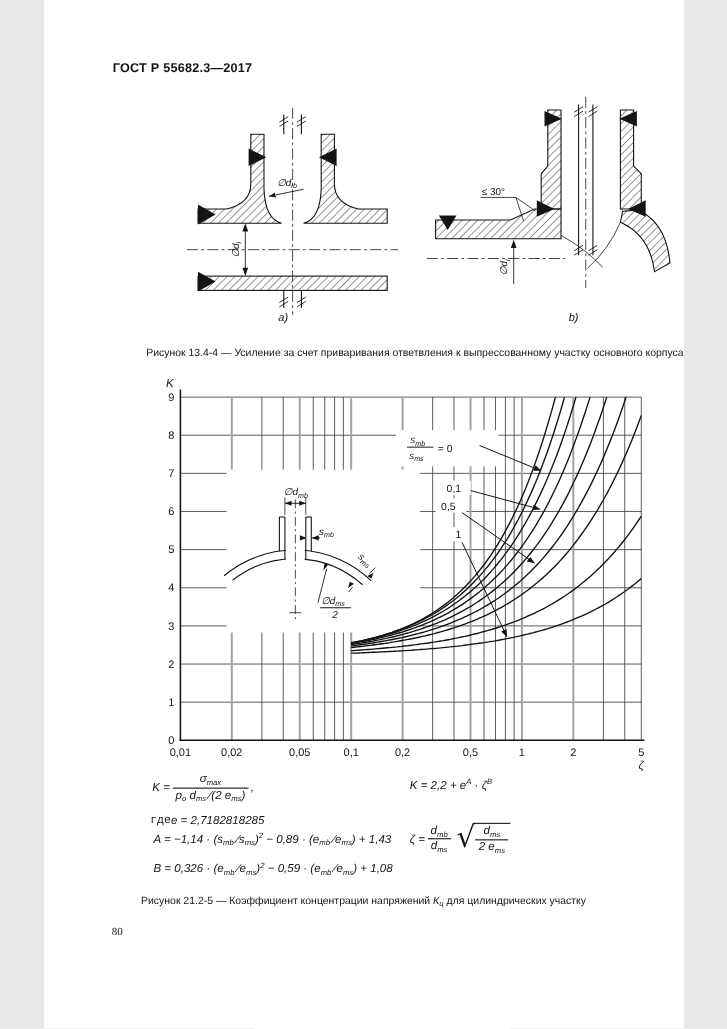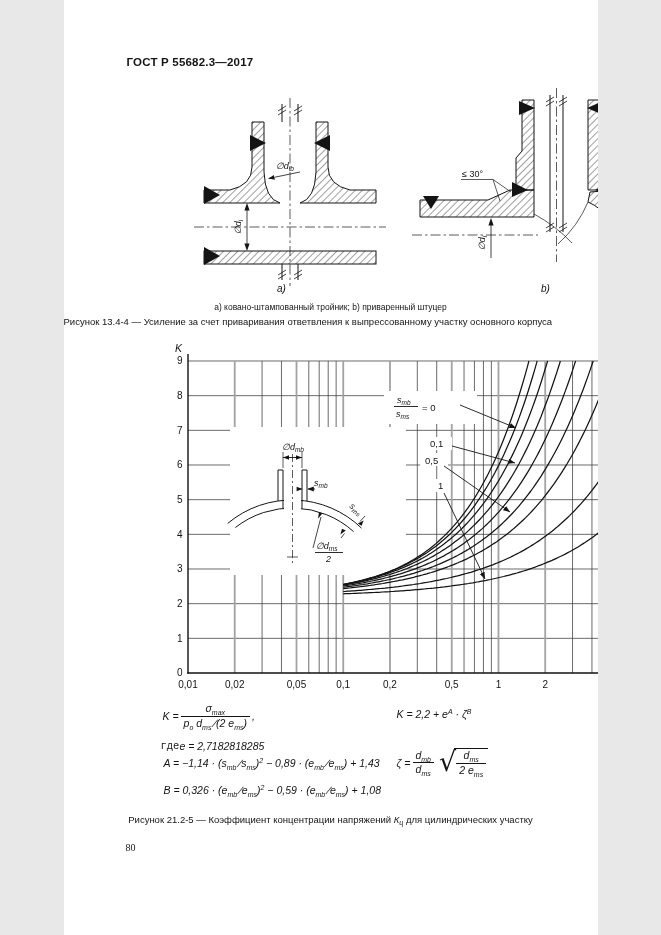--- a/index.html
+++ b/index.html
@@ -1,20 +1,20 @@
 <!DOCTYPE html>
 <html><head>
 <meta charset="utf-8">
 <style>
   html,body{margin:0;padding:0;background:#e8e8e8;}
-  .page{position:relative;width:534px;height:935px;background:#ffffff;margin:0 auto;
+  .page{position:relative;width:582px;height:935px;background:#ffffff;margin:0 auto;
         font-family:"Liberation Sans",sans-serif;color:#141414;overflow:hidden;}
   .header{position:absolute;left:63px;top:56px;font-weight:bold;font-size:11.5px;letter-spacing:.2px;}
   .cap-sub{position:absolute;left:0;right:0;top:302px;text-align:center;font-size:8.5px;}
-  .cap-main{position:absolute;left:0;right:0;top:316px;text-align:left;font-size:9.5px;}
+  .cap-main{position:absolute;left:0;right:0;top:316px;text-align:right;font-size:9.5px;}
   .cap-bottom{position:absolute;left:0;right:0;top:814px;text-align:center;font-size:9.5px;}
   .cap-bottom .kital{font-style:italic;}
   .cap-bottom sub{font-size:7px;vertical-align:-2px;}
   .pagenum{position:absolute;left:62px;top:842px;font-size:10px;font-family:Liberation Serif, serif;}
   svg{font-family:"Liberation Sans",sans-serif;}
   .formula{position:absolute;display:flex;align-items:center;font-size:10.5px;font-style:italic;
            white-space:nowrap;color:#141414;}
   .formula sub{font-size:7px;vertical-align:-2.5px;line-height:1;}
   .formula sup{font-size:7px;vertical-align:4px;line-height:1;}
   .fm-plain{font-style:normal;font-family:Liberation Mono, monospace;}
@@ -100,21 +100,20 @@
       <line x1="429" y1="179.5" x2="436" y2="201" stroke-width="0.7"></line>
       <text x="398" y="177" font-size="9" fill="#141414" stroke="none">≤ 30°</text>
 
       <line x1="427" y1="258" x2="427" y2="221" stroke-width="0.8"></line>
       <path d="M427,218 l-2.6,7.5 l5.2,0 Z" fill="#141414" stroke="none"></path>
       <text transform="rotate(-90 421 243)" x="421" y="243" text-anchor="middle" font-size="9" font-style="italic" fill="#141414" stroke="none"><tspan>∅d</tspan><tspan dy="2.3" font-size="6.5">i</tspan></text>
     </g>
     <text x="477" y="292" font-size="10" font-style="italic" fill="#141414">b)</text>
   </svg>
 
-  <div class="cap-sub">а) ковано-штампованный тройник; b) приваренный штуцер</div>
   <div class="cap-main">Рисунок 13.4-4 — Усиление за счет приваривания ответвления к выпрессованному участку основного корпуса</div>
 
   <svg id="chart-svg" viewBox="95 340 470 365" style="position:absolute;left:95px;top:340px;width:470px;height:365px">
     <defs>
       <marker id="arr" markerWidth="9" markerHeight="8" refX="7.5" refY="3" orient="auto">
         <path d="M0,0 L7.5,3 L0,6 Z" fill="#141414"></path>
       </marker>
     </defs>
     <g id="g-grid">
         <line x1="124" y1="638.333" x2="543" y2="638.333" stroke="#3a3a3a" stroke-width="0.75"></line>

